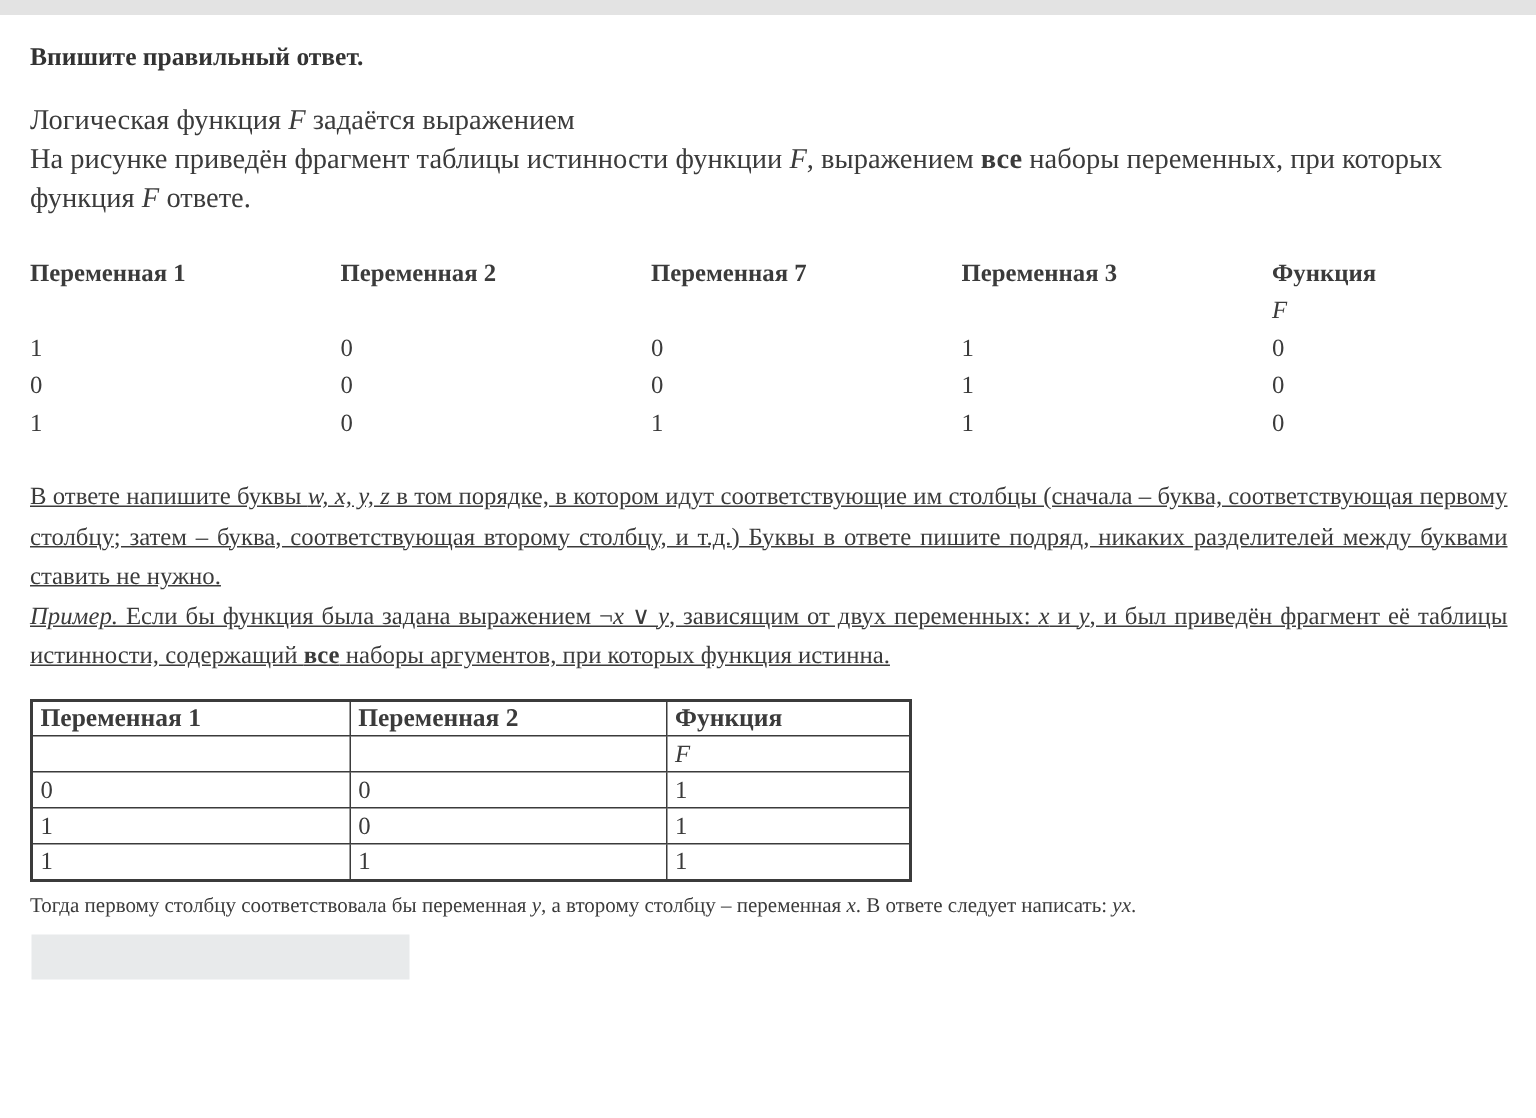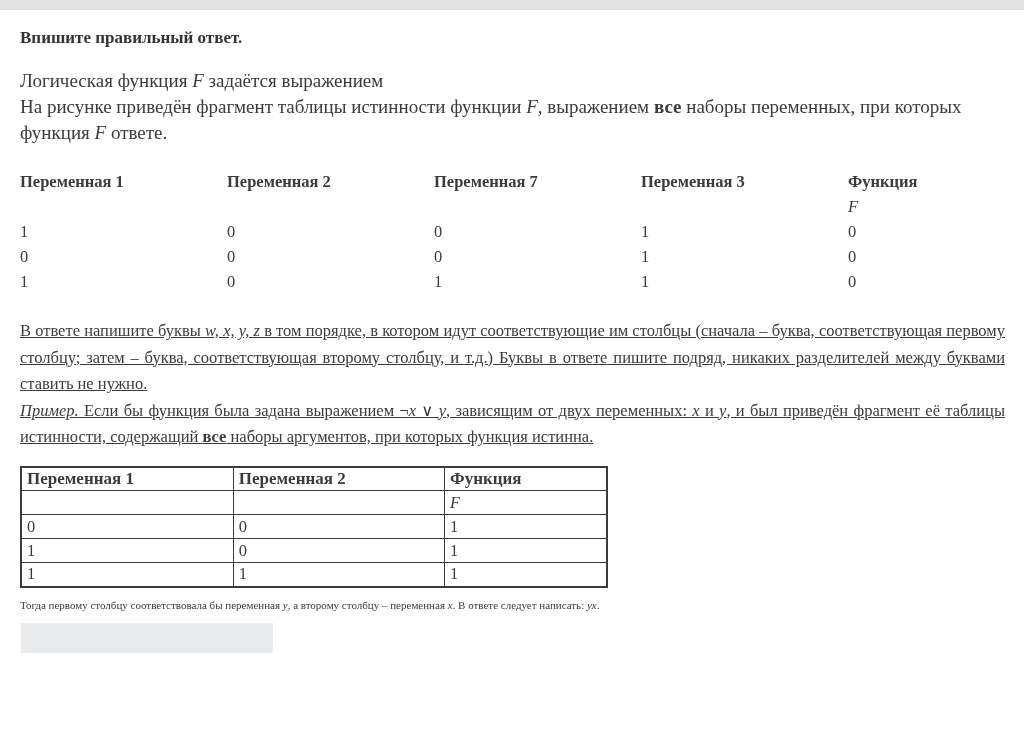--- a/index.html
+++ b/index.html
@@ -42,21 +42,21 @@
   }
   table.t2 col.e1 { width: 213px; }
   table.t2 col.e2 { width: 212px; }
   table.t2 col.e3 { width: 163px; }
   table.t2 th, table.t2 td {
     border: 1px solid #3b3b3b; text-align: left; vertical-align: middle;
     font-size: 16.5px; font-weight: 400; padding: 1px 5px; height: 24px;
   }
   table.t2 th { font-weight: 700; font-size: 17px; }
 
-  .concl { margin: 4px 0 0; font-size: 11px; line-height: 26px; }
+  .concl { margin: 4px 0 0; font-size: 14px; line-height: 26px; }
 
   .answer {
     display: block; margin: 5px 0 0 1px;
     width: 252px; height: 30px;
     background: #e8eaeb; border: none; outline: none; border-radius: 0;
     font: 16px "Liberation Serif", serif; color: #3b3b3b;
     padding: 0 6px;
   }
 
   .it { font-style: italic; }

